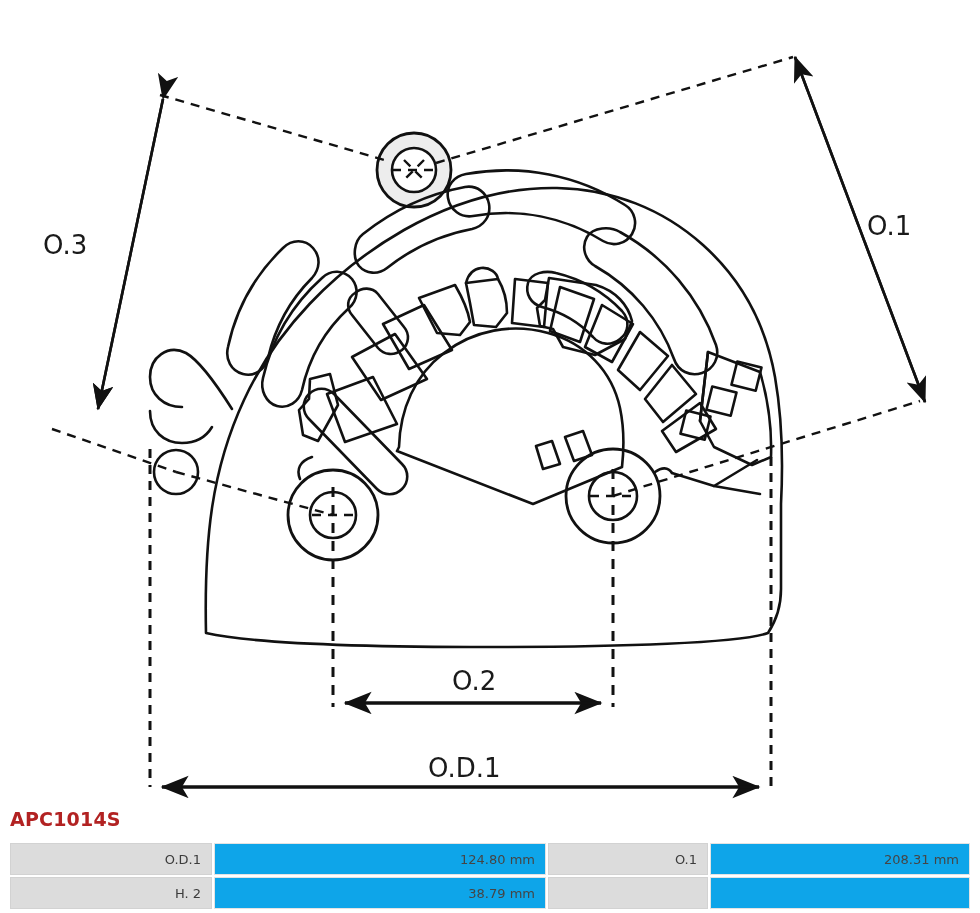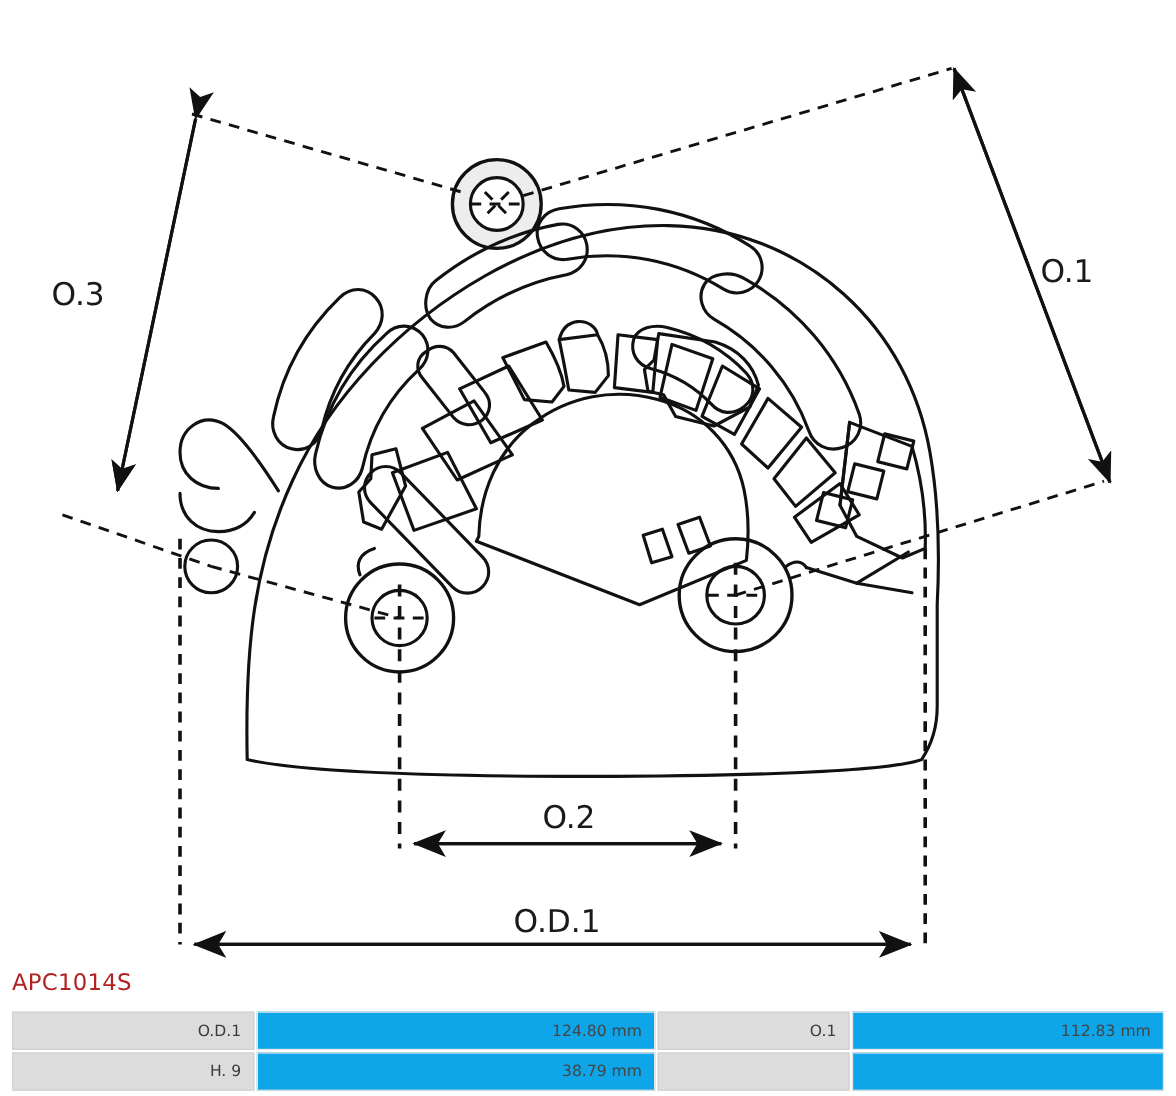--- a/index.html
+++ b/index.html
@@ -13,21 +13,21 @@
   #drawing-area{
     position:absolute;left:0;top:17px;width:980px;height:800px;
   }
   #drawing-svg{display:block;}
 
   
   .part-number{
     position:absolute;
     left:10px;top:810px;
     font-size:19px;
-    font-weight:400;
+    font-weight:700;
     color:#b22222;
     letter-spacing:.2px;
     line-height:1;
     font-family:"DejaVu Sans","Liberation Sans",sans-serif;
   }
 
   
   .spec-table-wrap{
     position:absolute;
     left:8px;top:841px;
@@ -281,23 +281,23 @@
 
 <div class="part-number">APC1014S</div>
 
 <div class="spec-table-wrap">
   <table class="spec">
     <tbody>
       <tr>
         <td class="key k1">O.D.1</td>
         <td class="v1">124.80 mm</td>
         <td class="key k2">O.1</td>
-        <td class="v2">112.83 mm</td>
+        <td class="v2">208.31 mm</td>
       </tr>
       <tr>
-        <td class="key k1">H. 9</td>
+        <td class="key k1">H. 2</td>
         <td class="v1">38.79 mm</td>
         <td class="key k2"></td>
         <td class="v2"></td>
       </tr>
     </tbody>
   </table>
 </div>
 
 </body></html>

